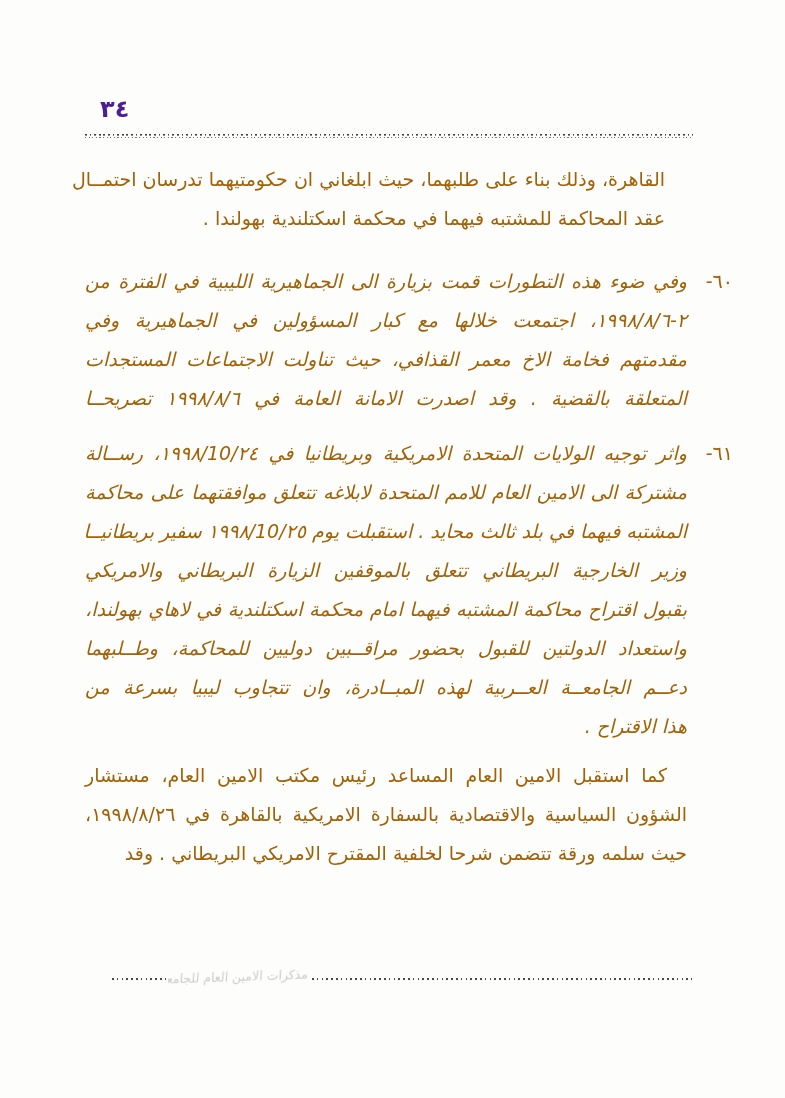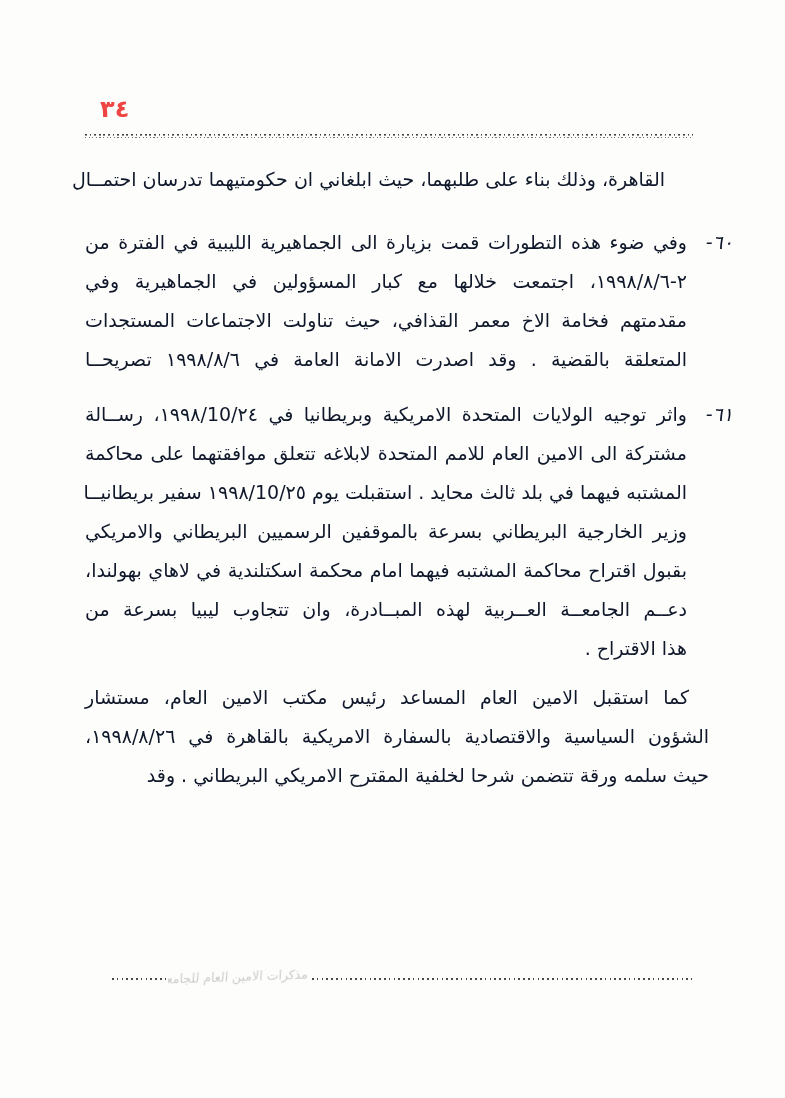--- a/index.html
+++ b/index.html
@@ -7,61 +7,60 @@
     width:785px;height:1098px;
     background:#fdfdfb;
     font-family:"DejaVu Sans","Liberation Sans",sans-serif;
     color:#222;
     overflow:hidden;
   }
   .page{position:relative;width:785px;height:1098px;background:#fdfdfb;}
 
   .pageno{
     position:absolute;top:95px;left:100px;
-    font-size:24px;font-weight:bold;color:#ef4444;
+    font-size:24px;font-weight:bold;color:#4c1d95;
     letter-spacing:2px;
   }
 
   .dotrule{
     position:absolute;left:85px;width:608px;height:5px;
     background-image:
       repeating-linear-gradient(to right,#3f3f3f 0 1.7px,transparent 1.7px 4.6px),
       repeating-linear-gradient(to right,#777 0 1.2px,transparent 1.2px 3.6px);
     background-size:100% 1.6px,100% 1.1px;
     background-position:0 0,0 3px;
     background-repeat:no-repeat;
   }
   .header-rule{top:134px;}
 
   .content{
     position:absolute;top:160px;right:52px;width:648px;
     direction:rtl;
     font-size:19px;line-height:39px;
-    color:#0f172a;
+    color:#a16207;
   }
   .line{
     text-align:justify;
     text-align-last:justify;
     white-space:nowrap;
   }
   .line.endline{
     text-align:right;
     text-align-last:right;
   }
   .intro{margin-right:68px;margin-bottom:24px;}
   .numbered{display:flex;align-items:flex-start;gap:12px;}
   .numbered .item-no{
     min-width:34px;flex:0 0 auto;
     line-height:39px;
-    font-style:italic;
   }
-  .numbered .item-body{flex:1 1 auto;min-width:0;}
+  .numbered .item-body{flex:1 1 auto;min-width:0;font-style:italic;}
   .item-60{margin-bottom:16px;}
   .item-61{margin-bottom:10px;}
-  .closing{margin-right:24px;}
+  .closing{margin-right:46px;}
   .closing .firstline{padding-right:20px;}
 
   .footer{
     position:absolute;top:952px;left:112px;width:580px;height:34px;
     display:flex;align-items:flex-end;
   }
   .footer .dotseg{
     height:3px;margin-bottom:6px;
     background-image:repeating-linear-gradient(to right,#4a4a4a 0 1.6px,transparent 1.6px 4.8px);
     background-size:100% 2px;background-position:0 bottom;background-repeat:no-repeat;
@@ -87,40 +86,42 @@
 <div class="page">
 
   <div class="pageno">٣٤</div>
 
   <div class="dotrule header-rule"></div>
 
   <div class="content">
 
     <div class="intro">
       <div class="line">القاهرة، وذلك بناء على طلبهما، حيث ابلغاني ان حكومتيهما تدرسان احتمــال</div>
+      <div class="line endline">عقد المحاكمة للمشتبه فيهما في محكمة اسكتلندية بهولندا .</div>
     </div>
 
     <div class="numbered item-60">
       <span class="item-no">٦٠-</span>
       <div class="item-body">
         <div class="line">وفي ضوء هذه التطورات قمت بزيارة الى الجماهيرية الليبية في الفترة من</div>
         <div class="line">٢-١٩٩٨/٨/٦، اجتمعت خلالها مع كبار المسؤولين في الجماهيرية وفي</div>
         <div class="line">مقدمتهم فخامة الاخ معمر القذافي، حيث تناولت الاجتماعات المستجدات</div>
         <div class="line">المتعلقة بالقضية . وقد اصدرت الامانة العامة في ١٩٩٨/٨/٦ تصريحــا</div>
       </div>
     </div>
 
     <div class="numbered item-61">
       <span class="item-no">٦١-</span>
       <div class="item-body">
         <div class="line">واثر توجيه الولايات المتحدة الامريكية وبريطانيا في ١٩٩٨/10/٢٤، رســالة</div>
         <div class="line">مشتركة الى الامين العام للامم المتحدة لابلاغه تتعلق موافقتهما على محاكمة</div>
         <div class="line">المشتبه فيهما في بلد ثالث محايد . استقبلت يوم ١٩٩٨/10/٢٥ سفير بريطانيــا</div>
-        <div class="line">وزير الخارجية البريطاني بسرعة بالموقفين الرسميين البريطاني والامريكي</div>
+        <div class="line">وزير الخارجية البريطاني تتعلق بالموقفين الزيارة البريطاني والامريكي</div>
         <div class="line">بقبول اقتراح محاكمة المشتبه فيهما امام محكمة اسكتلندية في لاهاي بهولندا،</div>
+        <div class="line">واستعداد الدولتين للقبول بحضور مراقــبين دوليين للمحاكمة، وطــلبهما</div>
         <div class="line">دعــم الجامعــة العــربية لهذه المبــادرة، وان تتجاوب ليبيا بسرعة من</div>
         <div class="line endline">هذا الاقتراح .</div>
       </div>
     </div>
 
     <div class="closing">
       <div class="line firstline">كما استقبل الامين العام المساعد رئيس مكتب الامين العام، مستشار</div>
       <div class="line">الشؤون السياسية والاقتصادية بالسفارة الامريكية بالقاهرة في ١٩٩٨/٨/٢٦،</div>
       <div class="line endline">حيث سلمه ورقة تتضمن شرحا لخلفية المقترح الامريكي البريطاني . وقد</div>
     </div>

